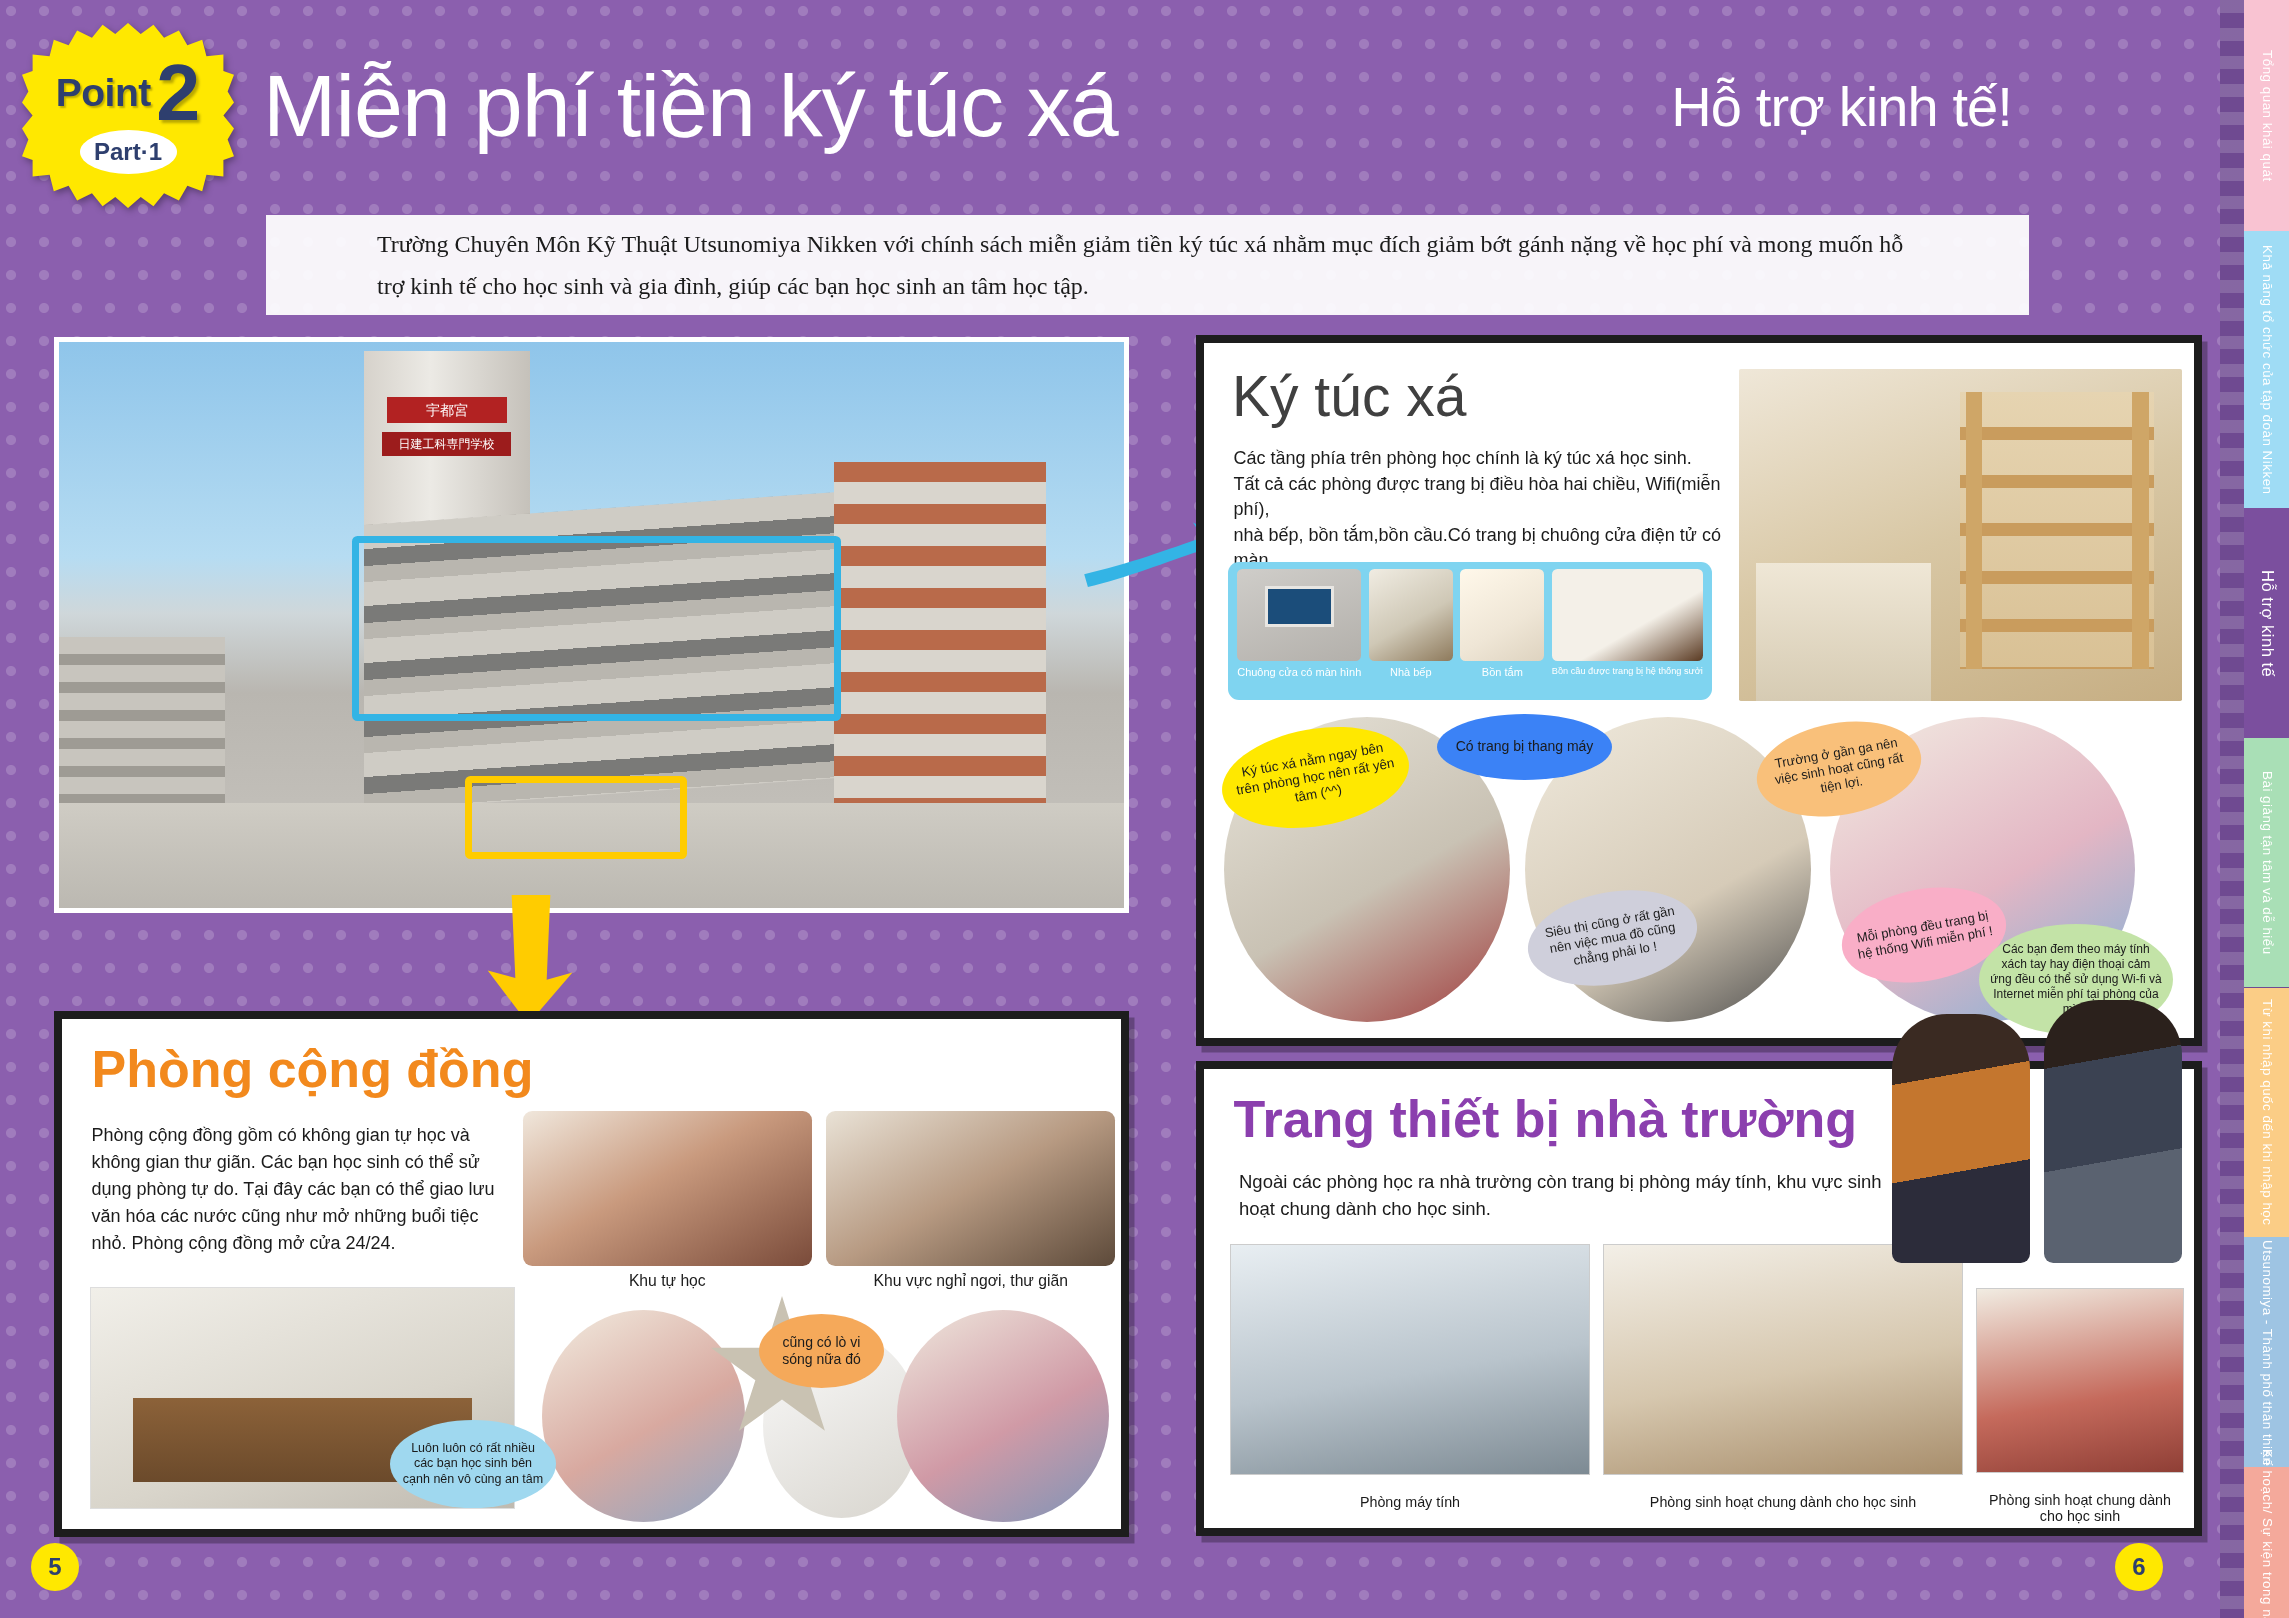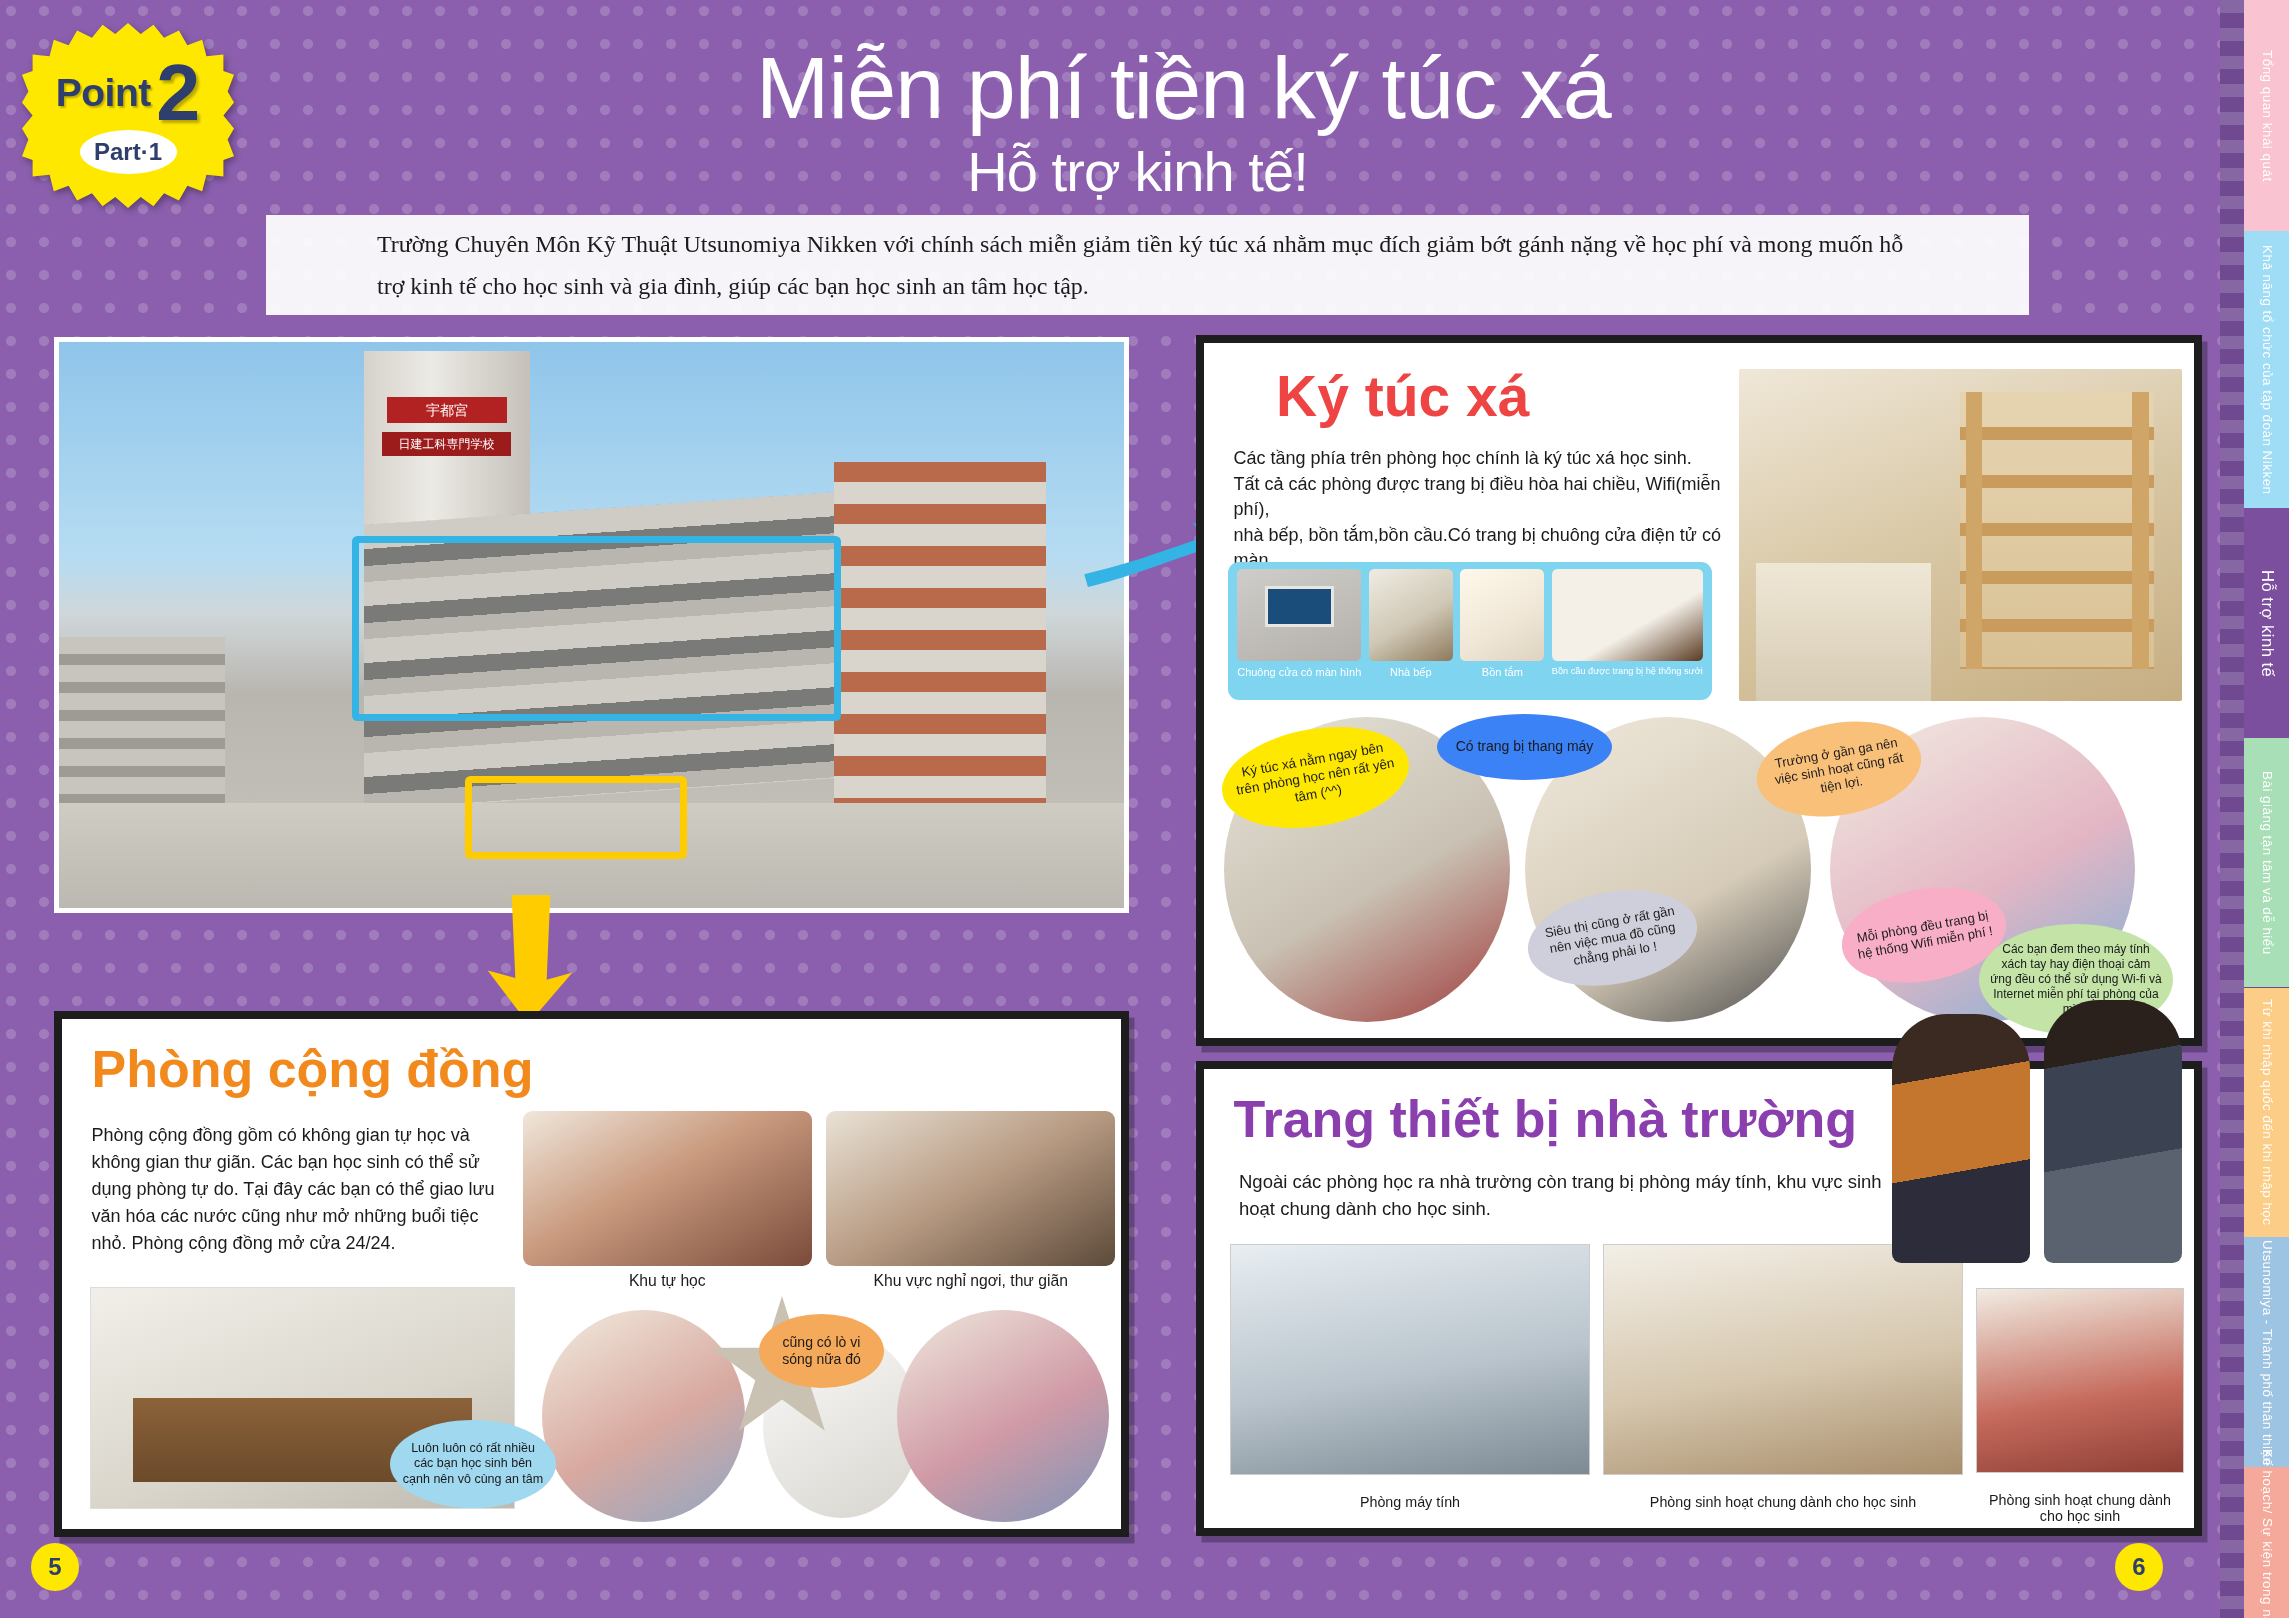--- a/index.html
+++ b/index.html
@@ -54,21 +54,20 @@
     background: #fff; color: #2e3f6e; font-size: 24px; font-weight: bold;
     display: flex; align-items: center; justify-content: center;
   }
 
   
   .headline {
     position: absolute; left: 263px; top: 37px; width: 1841px; height: 138px;
     display: flex; align-items: center; justify-content: space-between;
     color: #fff; font-size: 88px; font-weight: 300; letter-spacing: -0.9px;
     white-space: nowrap;
-    flex-direction: column;
   }
   .headline .h-right { font-size: 56px; padding-right: 92px; }
 
   
   .intro {
     position: absolute; left: 266px; top: 215px; width: 1763px; height: 100px;
     background: rgba(255,255,255,.93);
     display: flex; align-items: center; justify-content: center;
     padding: 0 111px;
   }
@@ -130,21 +129,21 @@
   .panel {
     position: absolute; background: #fff;
     border: 8.3px solid #1d1d1d;
     box-shadow: 5.5px 6.5px 0 rgba(0,0,0,.28);
   }
 
   
   #dorm-panel { left: 1196px; top: 335px; width: 1006px; height: 711px; }
   .dorm-title {
     position: absolute; left: 28px; top: 20px;
-    font-size: 57px; font-weight: bold; color: #ef4444; margin-left: 44px;
+    font-size: 57px; font-weight: normal; color: #404040;
   }
   .dorm-body {
     position: absolute; left: 29.5px; top: 103px; width: 498px;
     font-size: 18px; color: #1b1b1b; line-height: 1.42;
   }
   .dorm-note { margin-top: 8.3px; font-size: 15px; }
   .thumb-strip {
     position: absolute; left: 24px; top: 219px; width: 484px; height: 138px;
     background: #7fd4f0; border-radius: 11px; padding: 7.4px 9.2px 0;
     display: flex; gap: 7.4px;

